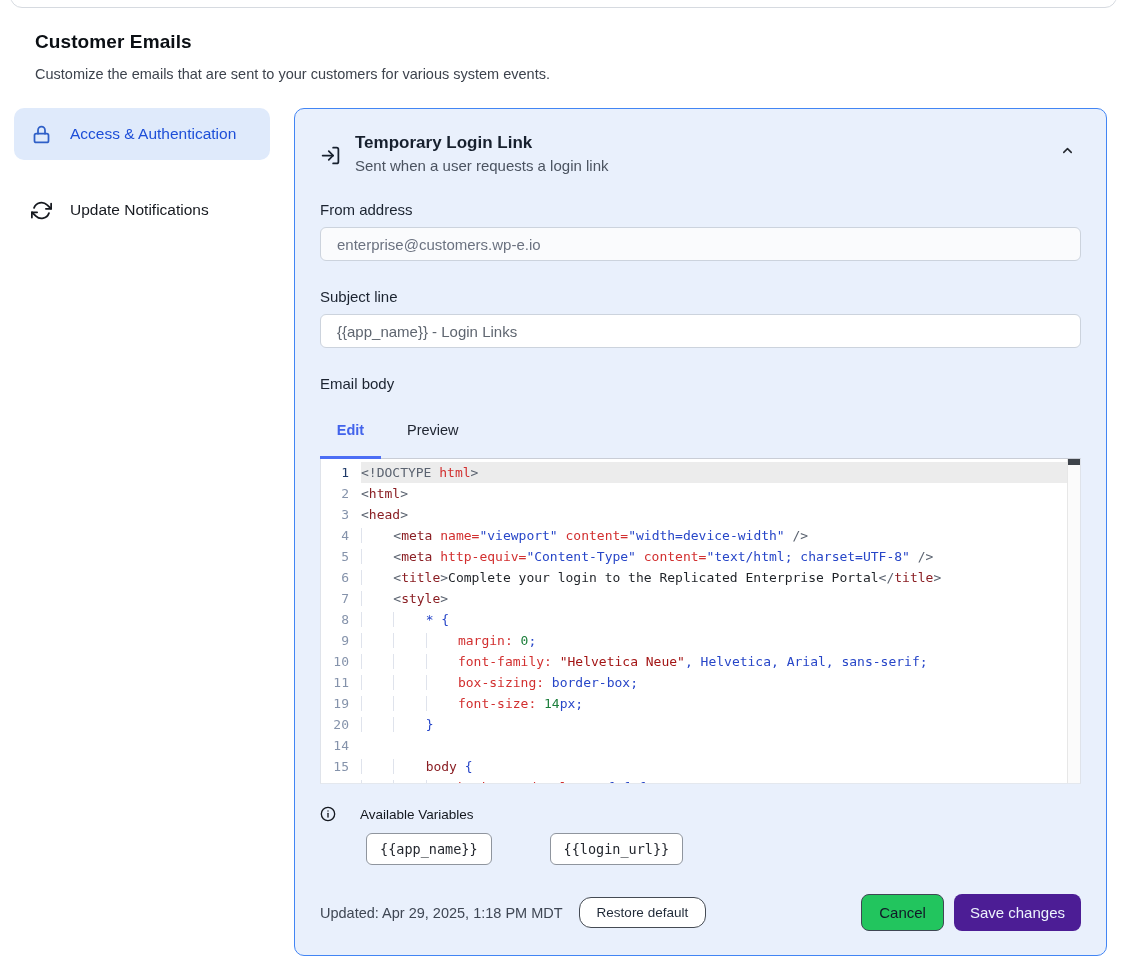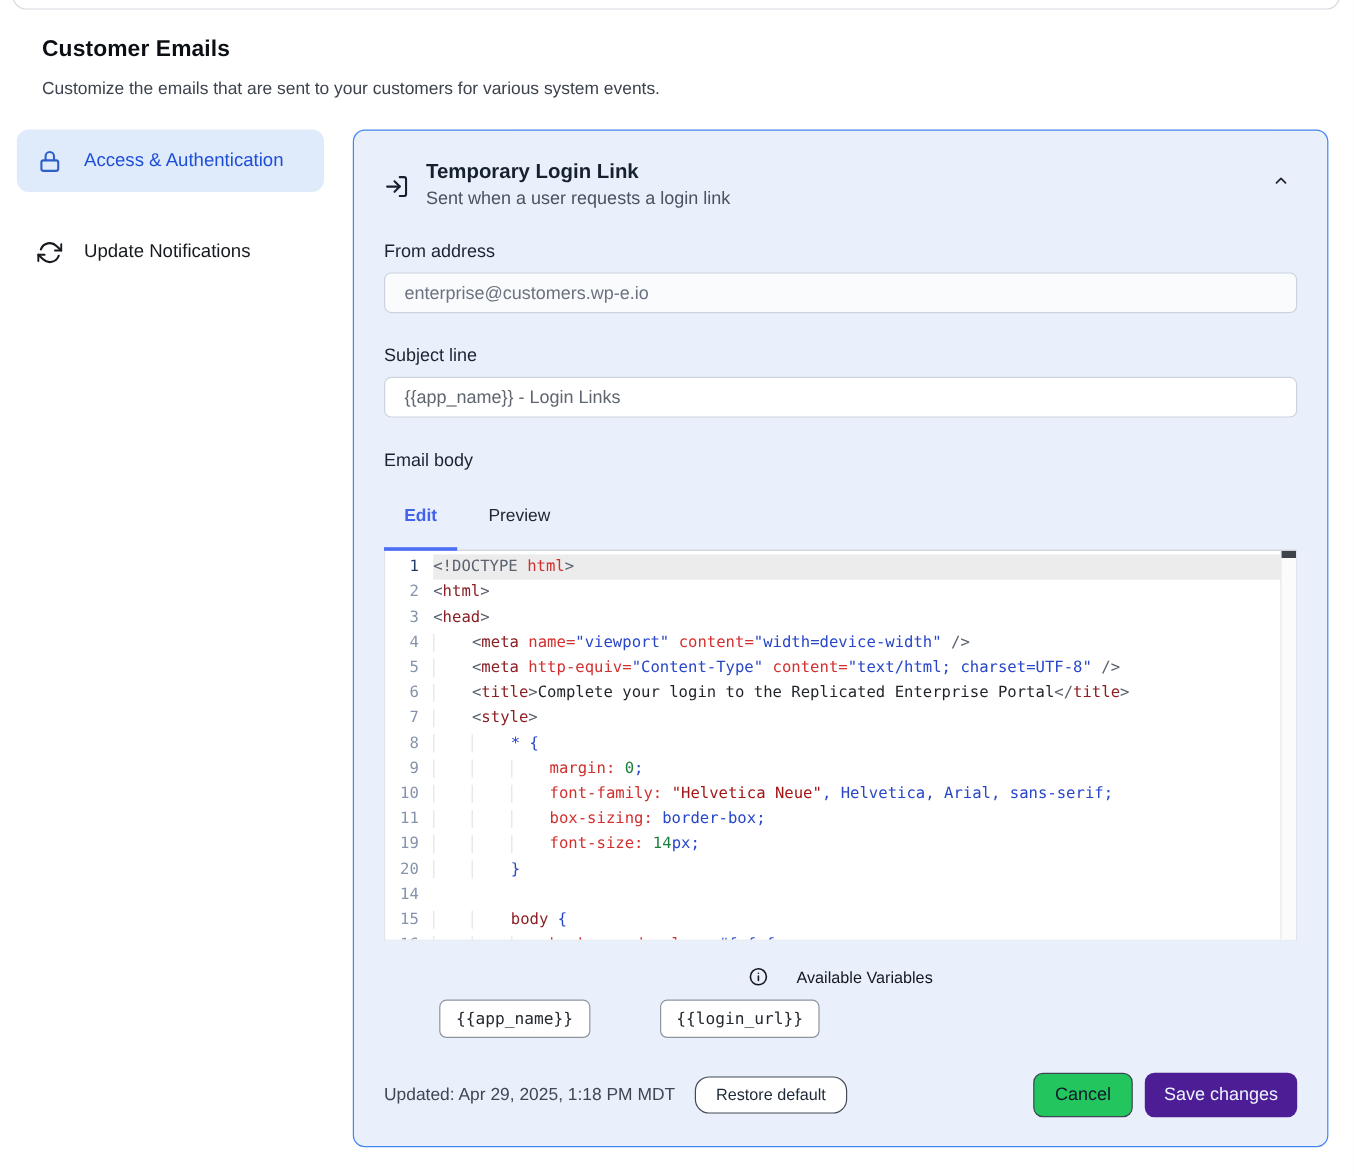--- a/index.html
+++ b/index.html
@@ -63,21 +63,21 @@
   .code-row.active .code-line { background:#ececec; }
   .ig { border-left:1px solid #dfe3ec; }
   .tok-g { color:#5b6370; } .tok-t { color:#8b1f24; } .tok-a { color:#d22f2f; }
   .tok-v { color:#2746c8; } .tok-s { color:#a31515; } .tok-num { color:#1d7f3c; }
   .tok-b { color:#1f2328; }
   .vscrollbar { position:absolute; top:0; right:0; bottom:0; width:13px;
     background:#fbfbfb; border-left:1px solid #e7e7e7; }
   .vthumb { position:absolute; top:0; left:0; right:0; height:6px; background:#3f444b; }
 
   
-  .vars-head { display:flex; align-items:center; gap:24px; margin-top:22px;justify-content:center; }
+  .vars-head { display:flex; align-items:center; gap:24px; margin-top:22px; }
   .vars-label { font-size:13.5px; color:#14181f; }
   .chips { display:flex; gap:12px; margin-top:11px; }
   .chip { background:#ffffff; border:1px solid #8f959e; border-radius:6px;
     padding:7px 13px; font-family:"DejaVu Sans Mono", monospace; font-size:13.5px;
     color:#23272e; cursor:pointer;margin-left:46px; }
 
   
   .card-footer { display:flex; align-items:center; margin-top:29px; }
   .updated { font-size:14.5px; color:#3f4754; }
   .btn-restore { margin-left:16px; background:#fff; border:1px solid #454b54;

